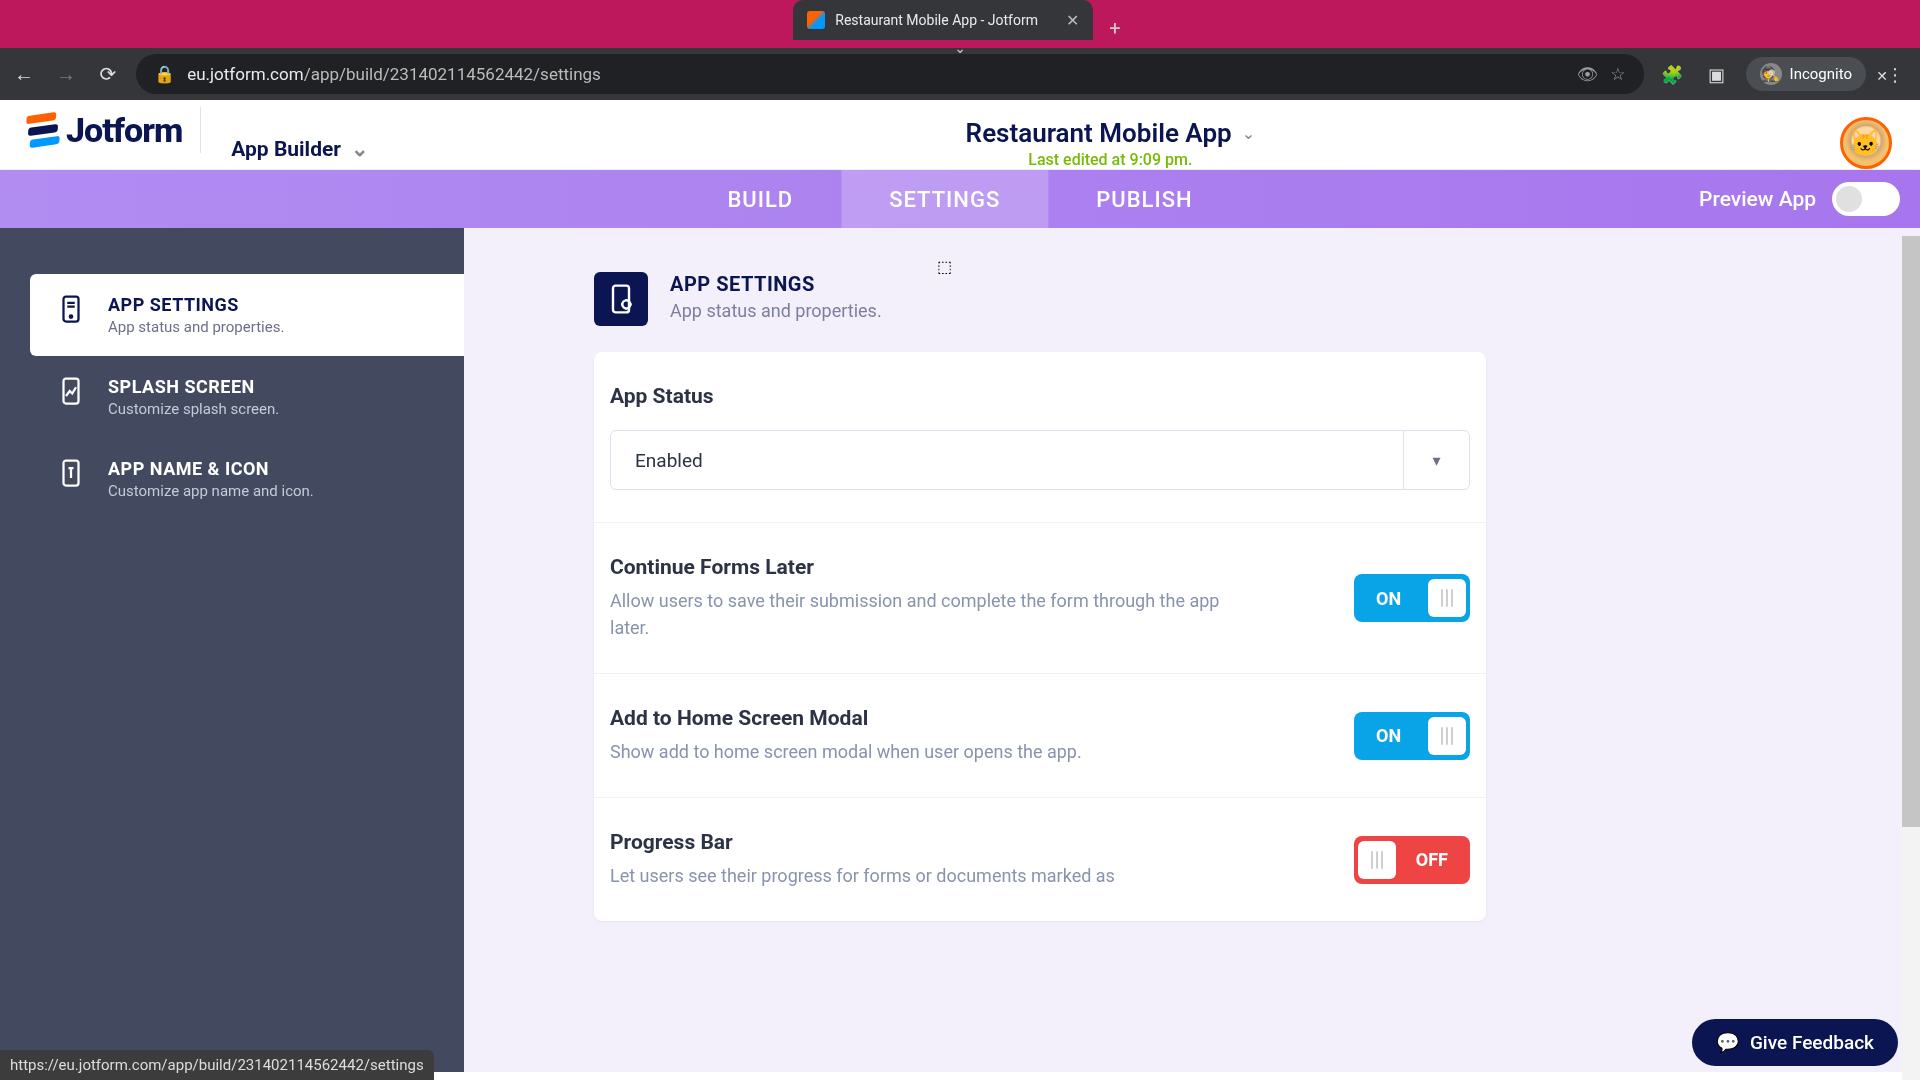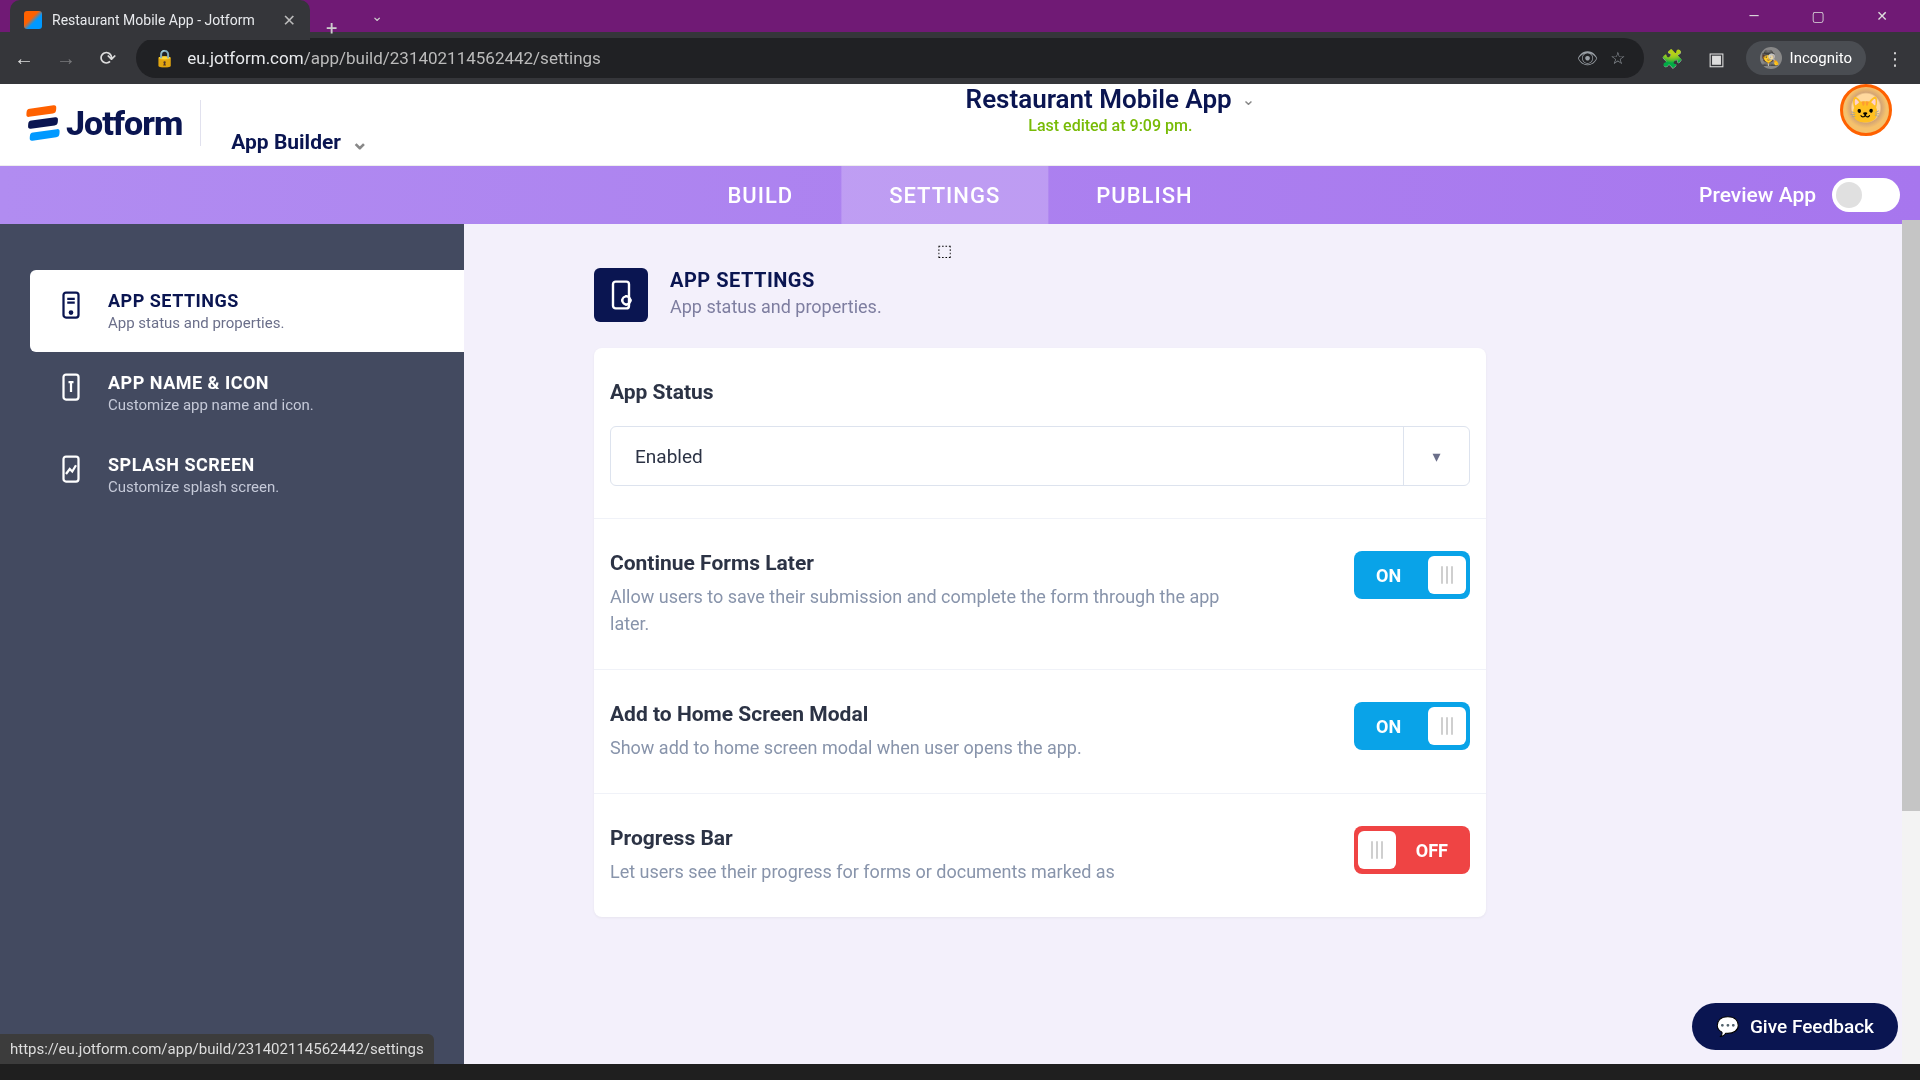--- a/index.html
+++ b/index.html
@@ -1,19 +1,19 @@
 <!DOCTYPE html>
 <html><head>
 <meta charset="utf-8">
 <style>
 * { margin: 0; padding: 0; box-sizing: border-box; font-family: -apple-system, BlinkMacSystemFont, "Segoe UI", Roboto, sans-serif; }
 body { background: #1f1f1f; width: 1920px; height: 1080px; overflow: hidden; position: relative; }
 
 
-.browser-titlebar { height: 32px; background: #701a75; display: flex; align-items: center; }
+.browser-titlebar { height: 48px; background: #be185d; display: flex; align-items: center; flex-direction: column; }
 .tab-strip { display: flex; align-items: flex-end; height: 48px; padding-left: 10px; }
 .tab { display: flex; align-items: center; gap: 10px; background: #35363a; color: #e8eaed; height: 40px; padding: 0 14px; border-radius: 10px 10px 0 0; font-size: 14px; width: 300px; position: relative; }
 .tab-favicon { width: 18px; height: 18px; border-radius: 3px; background: linear-gradient(135deg,#ff6100,#ff6100 40%,#0099ff 60%,#0099ff); }
 .tab-close { margin-left: auto; color: #bbb; font-size: 16px; cursor: pointer; }
 .new-tab { color: #ccc; font-size: 20px; padding: 0 16px; cursor: pointer; }
 .window-controls { margin-left: auto; display: flex; gap: 4px; padding-right: 8px; }
 .win-btn { width: 60px; height: 40px; display: flex; align-items: center; justify-content: center; color: #ddd; font-size: 14px; }
 .down-caret { color: #ccc; padding: 0 18px; font-size: 14px; }
 
 .addr-bar { height: 52px; background: #35363a; display: flex; align-items: center; padding: 0 10px; gap: 14px; }
@@ -23,21 +23,21 @@
 .url-lock { color: #9aa0a6; }
 .url-text { flex:1; white-space: nowrap; }
 .url-domain { color: #e8eaed; }
 .addr-icon { color: #ddd; font-size: 18px; width: 30px; text-align: center; }
 .incognito-badge { display: flex; align-items: center; gap: 8px; background: #4a4d52; color: #fff; padding: 6px 14px; border-radius: 20px; font-size: 15px; }
 .incognito-icon { width: 22px; height: 22px; border-radius: 50%; background: #888; display: flex; align-items: center; justify-content: center; }
 
 
 .page { height: calc(1080px - 100px); background: #fff; position: relative; overflow: hidden; }
 
-.app-header { height: 82px; background: #fff; border-bottom: 1px solid #eee; display: flex; align-items: flex-start; padding: 0 28px; justify-content: space-between; }
+.app-header { height: 70px; background: #fff; border-bottom: 1px solid #eee; display: flex; align-items: flex-end; padding: 0 28px; justify-content: space-between; }
 .header-left { display: flex; align-items: center; gap: 18px; }
 .jotform-logo { display: flex; align-items: center; gap: 8px; }
 .logo-mark { display: flex; flex-direction: column; gap: 4px; transform: rotate(-8deg); }
 .logo-bar { width: 30px; height: 8px; border-radius: 3px; transform: skewX(-12deg); }
 .lb1 { background: #ff6100; }
 .lb2 { background: #0a1551; }
 .lb3 { background: #0099ff; }
 .logo-text { font-size: 34px; font-weight: 800; color: #0a1551; letter-spacing: -1px; }
 .divider-v { width: 1px; height: 46px; background: #e1e1ee; }
 .app-builder-btn { display: flex; align-items: center; gap: 10px; color: #0a1551; font-size: 21px; font-weight: 700; padding: 8px 12px; margin-top: 38px; }
@@ -80,21 +80,21 @@
 .settings-header-icon { width: 54px; height: 54px; background: #0a1551; border-radius: 6px; display: flex; align-items: center; justify-content: center; }
 .settings-header-icon svg { stroke: #fff; }
 .settings-header-text h2 { font-size: 20px; font-weight: 700; color: #0a1551; letter-spacing: 0.5px; }
 .settings-header-text p { font-size: 18px; color: #7e7ea0; margin-top: 4px; }
 
 .settings-card { background: #fff; border-radius: 8px; margin: 0 130px 0 130px; width: 892px; box-shadow: 0 1px 3px rgba(0,0,0,0.05); }
 .card-section { padding: 32px 16px; border-bottom: 1px solid #f0f2f8; }
 .card-section:last-child { border-bottom: none; }
 .sec-title { font-size: 21px; font-weight: 700; color: #2c3345; margin-bottom: 8px; }
 .sec-desc { font-size: 18px; color: #8894ab; line-height: 1.5; max-width: 640px; }
-.sec-row { display: flex; justify-content: space-between; align-items: flex-start; }
+.sec-row { display: flex; justify-content: space-between; align-items: center; }
 .select-box { margin-top: 22px; border: 1px solid #dde3ee; border-radius: 6px; height: 60px; display: flex; align-items: stretch; }
 .select-val { flex: 1; padding: 0 24px; display: flex; align-items: center; font-size: 19px; color: #2c3345; }
 .select-caret { width: 66px; border-left: 1px solid #dde3ee; display: flex; align-items: center; justify-content: center; color: #6b6f8a; }
 
 .switch { width: 116px; height: 48px; border-radius: 8px; display: flex; align-items: center; padding: 4px; font-size: 18px; font-weight: 700; cursor: pointer; }
 .switch.on { background: #09a3e8; color: #fff; justify-content: flex-start; }
 .switch.off { background: #ef4444; color: #fff; justify-content: flex-end; }
 .switch-label-on { padding: 0 12px 0 18px; }
 .switch-label-off { padding: 0 18px 0 12px; }
 .switch-knob { width: 38px; height: 38px; background: #fff; border-radius: 6px; display: flex; align-items: center; justify-content: center; }
@@ -213,38 +213,38 @@
         </div>
         <div class="side-text">
           <span class="side-title">APP SETTINGS</span>
           <span class="side-sub">App status and properties.</span>
         </div>
       </div>
       <div class="side-item">
         <div class="side-icon">
           <svg width="30" height="30" viewBox="0 0 24 24" fill="none" stroke-width="1.8">
               <rect x="6" y="2" width="12" height="20" rx="2"></rect>
-              <path d="M10 8h4M12 8v8"></path>
+              <path d="M8 16l3-4 2 2 3-5"></path>
             </svg>
         </div>
         <div class="side-text">
-          <span class="side-title">APP NAME &amp; ICON</span>
-          <span class="side-sub">Customize app name and icon.</span>
+          <span class="side-title">SPLASH SCREEN</span>
+          <span class="side-sub">Customize splash screen.</span>
         </div>
       </div>
       <div class="side-item">
         <div class="side-icon">
           <svg width="30" height="30" viewBox="0 0 24 24" fill="none" stroke-width="1.8">
               <rect x="6" y="2" width="12" height="20" rx="2"></rect>
-              <path d="M8 16l3-4 2 2 3-5"></path>
+              <path d="M10 8h4M12 8v8"></path>
             </svg>
         </div>
         <div class="side-text">
-          <span class="side-title">SPLASH SCREEN</span>
-          <span class="side-sub">Customize splash screen.</span>
+          <span class="side-title">APP NAME &amp; ICON</span>
+          <span class="side-sub">Customize app name and icon.</span>
         </div>
       </div>
     </div>
 
     <div class="main">
       <div class="settings-header">
         <div class="settings-header-icon">
           <svg width="32" height="32" viewBox="0 0 24 24" fill="none" stroke-width="1.8">
               <rect x="6" y="2" width="12" height="20" rx="2"></rect>
               <circle cx="16" cy="16" r="3"></circle>

